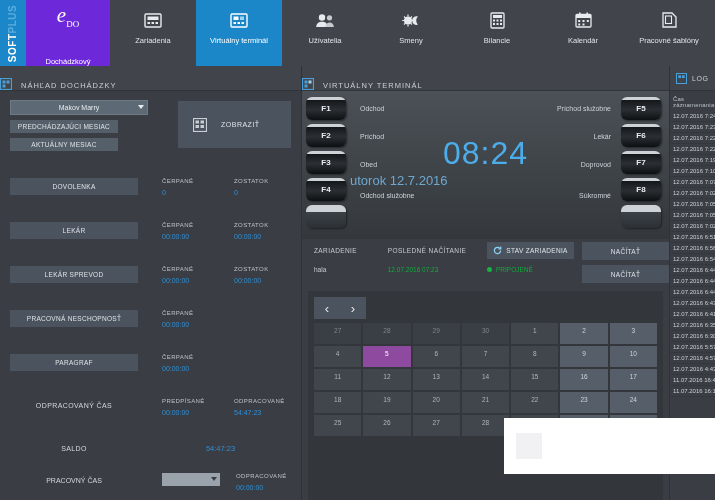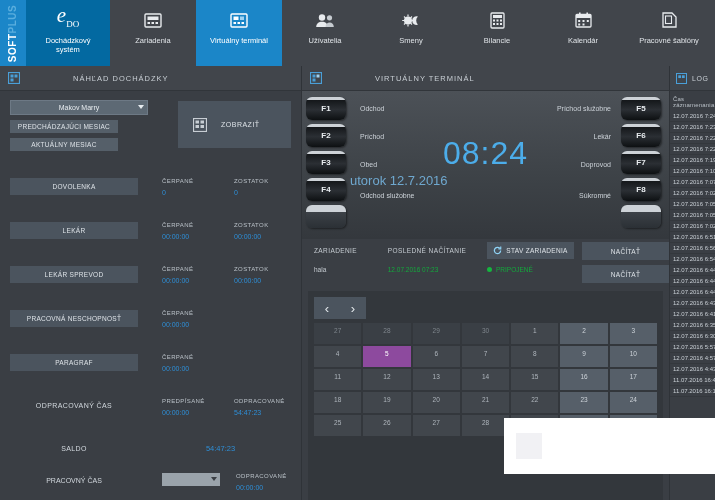--- a/index.html
+++ b/index.html
@@ -38,21 +38,21 @@
   .tb-item {
     width: 86px;
     display: flex;
     flex-direction: column;
     align-items: center;
     justify-content: flex-start;
     padding-top: 7px;
     cursor: pointer;
     flex: none;
   }
-  .tb-item.first { width: 84px; background: #0369a1; }
+  .tb-item.first { width: 84px; background: #6d28d9; gap: 21px; }
   .tb-item.active { background: #1b86c8; }
   .tb-icon {
     height: 26px;
     display: flex; align-items: center; justify-content: center;
     color: #e8ebee;
     margin-bottom: 3px;
   }
   .tb-label {
     font-size: 7.5px;
     color: #dfe3e7;
@@ -78,24 +78,23 @@
   .left-panel {
     width: 302px;
     background: #3a3e44;
     flex: none;
     position: relative;
     border-right: 1px solid #2f3338;
   }
   .panel-head {
     height: 25px;
     background: #41454b;
-    display: flex; align-items: center;
-    padding-left: 8px;
+    display: flex; align-items: flex-end;
+    padding-left: 0;
     border-bottom: 1px solid #31353a;
-    gap: 44px;
   }
   .panel-head .ph-icon { color: #4a9fd8; margin-right: 9px; display:flex; }
   .panel-head .ph-title {
     font-size: 7.5px; color: #c9cfd5; letter-spacing: 1px;
   }
   .lp-body { padding: 9px 10px 0 10px; }
 
   .select-box {
     width: 138px; height: 15px;
     background: #5d6974;

